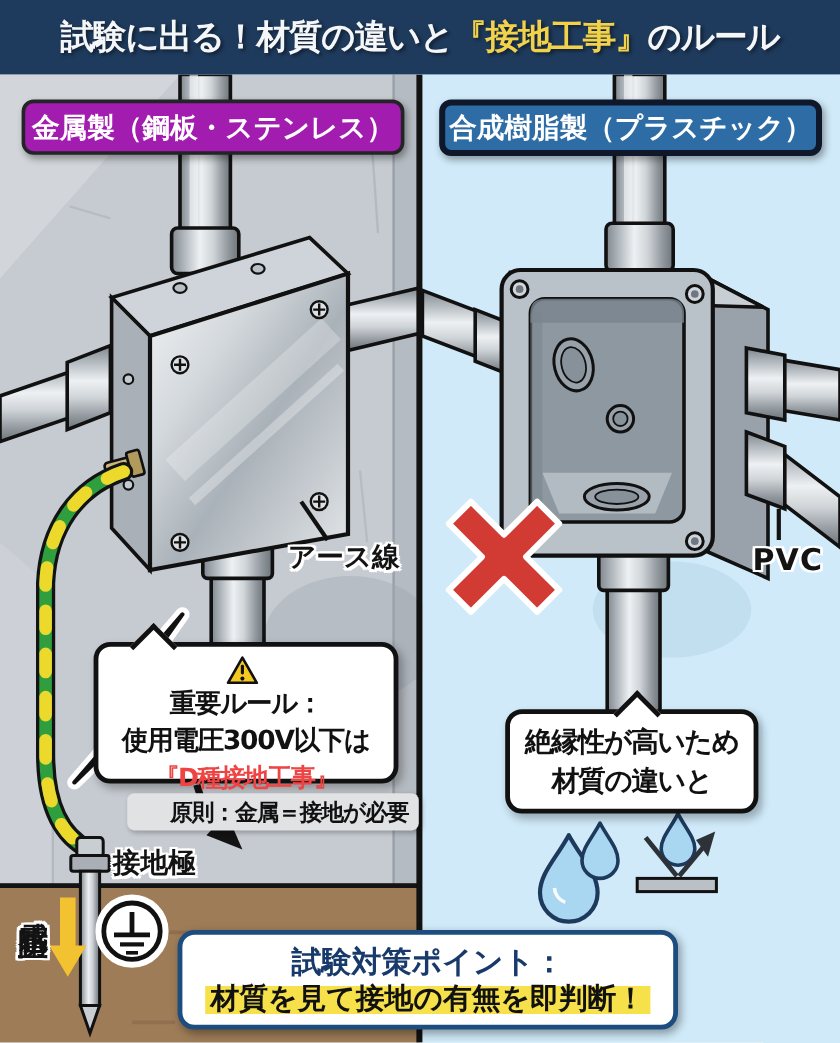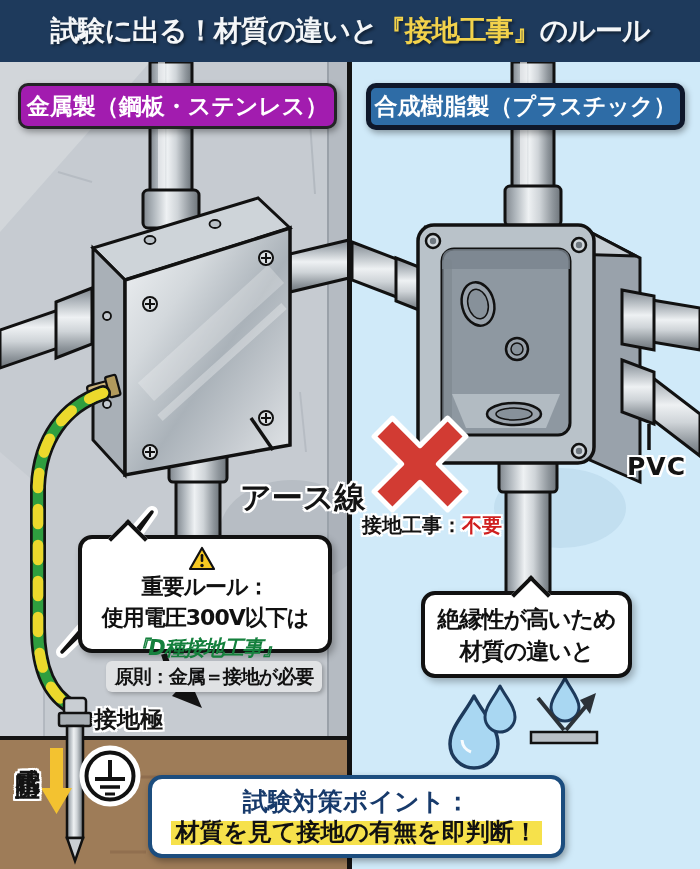--- a/index.html
+++ b/index.html
@@ -12,41 +12,41 @@
   .banner .hl{color:#f2d24b;}
   svg.illu{position:absolute;top:62px;left:0;z-index:1;}
   .ov{position:absolute;z-index:3;}
   .panel-label{display:flex;align-items:center;justify-content:center;font-weight:bold;color:#fff;
     border-radius:10px;white-space:nowrap;box-shadow:2px 3px 6px rgba(0,0,0,.35);box-sizing:border-box;}
   #label-metal{left:18px;top:83px;width:319px;height:46px;background:#a21caf;border:3px solid #232425;font-size:23px;}
   #label-resin{left:366px;top:83px;width:319px;height:47px;background:#2e6ca6;border:5px solid #0f172a;font-size:23px;}
   .outline-label{font-weight:bold;color:#131313;white-space:nowrap;
     text-shadow:-2px -2px 0 #fff,2px -2px 0 #fff,-2px 2px 0 #fff,2px 2px 0 #fff,
       -2px 0 0 #fff,2px 0 0 #fff,0 -2px 0 #fff,0 2px 0 #fff;}
-  #earth-wire-label{left:240px;top:449px;font-size:31px;margin-top:28px;}
+  #earth-wire-label{left:240px;top:449px;font-size:23px;}
   #electrode-label{left:94px;top:704px;font-size:23px;}
   #shock-label{left:11px;top:748px;font-size:25px;writing-mode:vertical-rl;text-orientation:upright;letter-spacing:2px;}
   #no-ground-label{left:362px;top:512px;font-size:20px;}
   #no-ground-label .bad{color:#cf1f1f;}
   #pvc-label{left:627px;top:452px;font-size:25px;letter-spacing:1px;}
   .callout{background:#fff;border:4px solid #111;border-radius:14px;box-sizing:border-box;
     box-shadow:3px 4px 7px rgba(0,0,0,.28);}
   .callout .tail{position:absolute;width:24px;height:24px;background:#fff;
     border-top:4px solid #111;border-left:4px solid #111;transform:rotate(45deg);z-index:1;}
   .callout .inner{position:relative;z-index:2;}
   #warning-callout{left:78px;top:535px;width:254px;height:118px;padding:7px 10px;}
   #warning-callout .tail{top:-14px;left:32px;}
   .wrow{display:flex;align-items:center;font-weight:bold;font-size:22px;color:#111;
     line-height:31px;letter-spacing:-1px;white-space:nowrap;flex-direction:column;}
   .wrow3{font-size:21px;letter-spacing:-1.5px;}
   .wicon{margin-right:7px;flex:0 0 auto;}
-  .wred{color:#15803d;font-style:italic;}
+  .wred{color:#ef4444;}
   #principle-note{left:106px;top:661px;width:216px;height:31px;background:#e0e2e4;border-radius:6px;
     display:flex;align-items:center;justify-content:center;font-size:19px;font-weight:bold;color:#111;
-    letter-spacing:-1px;white-space:nowrap;box-shadow:2px 2px 4px rgba(0,0,0,.25);}
+    letter-spacing:-1px;white-space:nowrap;box-shadow:2px 2px 4px rgba(0,0,0,.25);padding-left:27px;}
   #insulation-callout{left:421px;top:591px;width:211px;height:87px;display:flex;flex-direction:column;
     align-items:center;justify-content:center;}
   #insulation-callout .tail{top:-14px;left:92px;}
   #insulation-callout .iline{font-size:23px;font-weight:bold;color:#111;line-height:32px;
     letter-spacing:-1px;white-space:nowrap;position:relative;z-index:2;}
   #footer-box{left:148px;top:775px;width:417px;height:83px;background:#fff;border:4px solid #1c4d7e;
     border-radius:14px;box-sizing:border-box;display:flex;flex-direction:column;align-items:center;
     justify-content:center;z-index:6;box-shadow:2px 3px 7px rgba(0,0,0,.35);}
   #footer-box .ft{color:#173a6b;font-size:25px;font-weight:bold;line-height:31px;white-space:nowrap;}
   #footer-box .fp{font-size:24px;font-weight:bold;color:#111;line-height:31px;white-space:nowrap;}
@@ -280,23 +280,20 @@
         </div>
     </div>
   </div>
 
   <div class="ov" id="principle-note">原則：金属＝接地が必要</div>
 
   <div class="ov outline-label" id="electrode-label">接地極</div>
 
   <div class="ov outline-label" id="shock-label">感電防止</div>
 
-  <div class="ov outline-label" id="no-ground-label">
-    <span>接地工事：</span><span class="bad">不要</span>
-  </div>
 
   <div class="ov outline-label" id="pvc-label">PVC</div>
 
   <div class="ov callout" id="insulation-callout">
     <div class="tail"></div>
     <div class="iline">絶縁性が高いため</div>
     <div class="iline">材質の違いと</div>
   </div>
 
   <div class="ov" id="footer-box">

